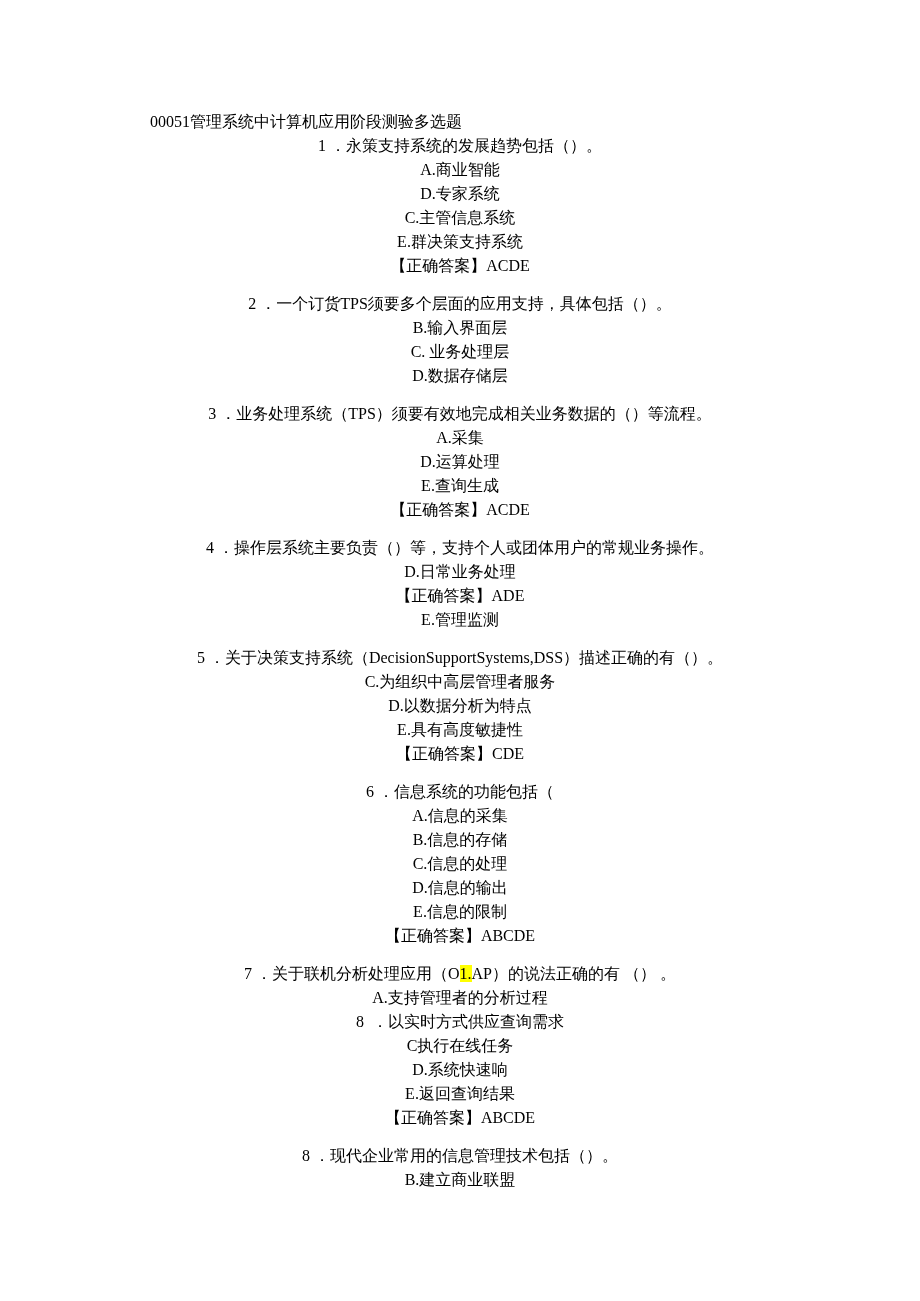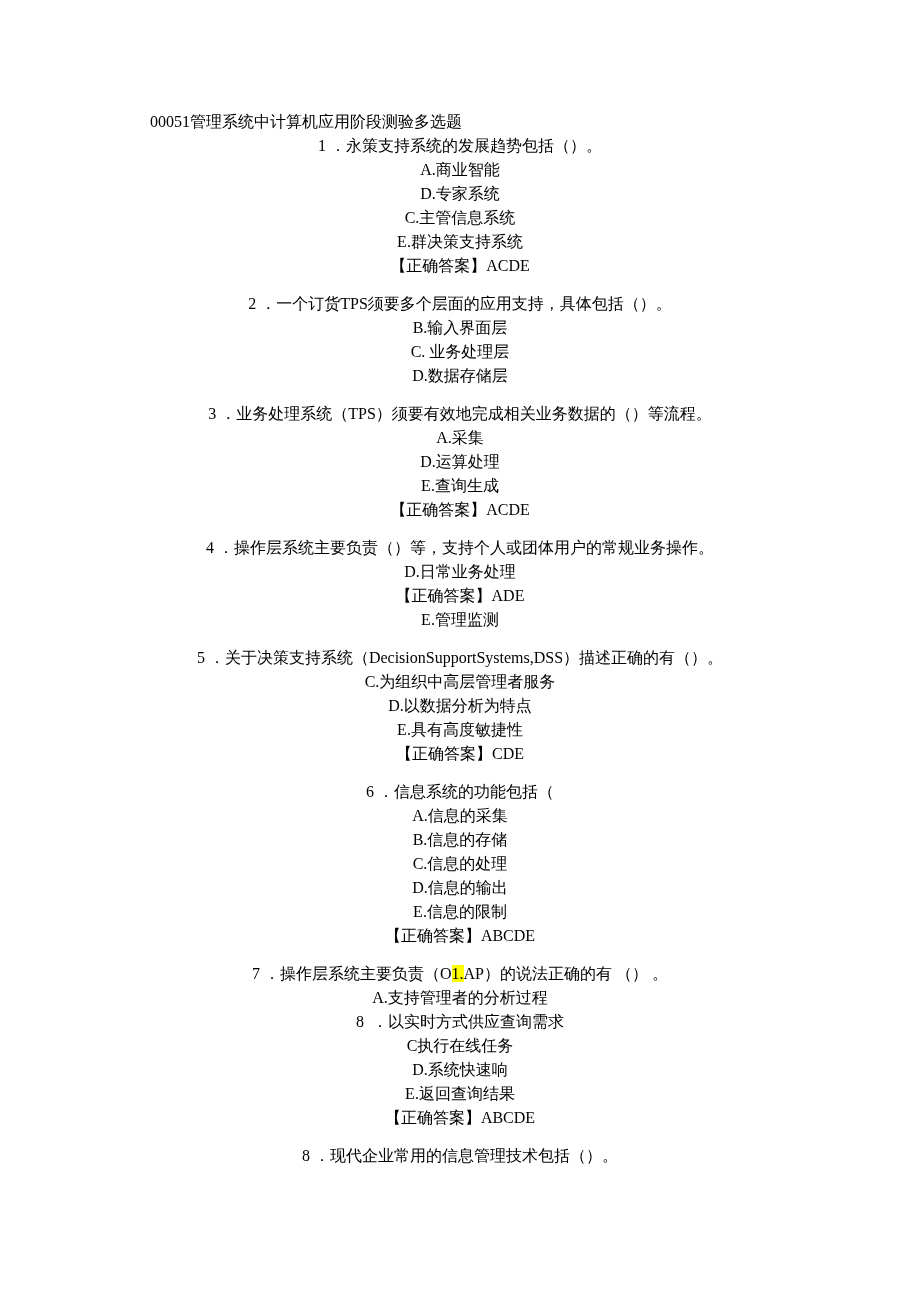--- a/index.html
+++ b/index.html
@@ -73,25 +73,26 @@
       <div class="question-block">
         <div class="line"><span>6</span><span> ．信息系统的功能包括（</span></div>
         <div class="line">A.信息的采集</div>
         <div class="line">B.信息的存储</div>
         <div class="line">C.信息的处理</div>
         <div class="line">D.信息的输出</div>
         <div class="line">E.信息的限制</div>
         <div class="line">【正确答案】ABCDE</div>
       </div>
       <div class="question-block">
-        <div class="line"><span>7</span><span> ．操作层系统主要负责（O</span><span class="hl">1.</span><span>AP）的说法正确的有 （） 。</span></div>
+        <div class="line"><span>7</span><span> ．关于联机分析处理应用（O</span><span class="hl">1.</span><span>AP）的说法正确的有 （） 。</span></div>
         <div class="line">A.支持管理者的分析过程</div>
         <div class="line">8  ．以实时方式供应查询需求</div>
         <div class="line">C执行在线任务</div>
         <div class="line">D.系统快速响</div>
         <div class="line">E.返回查询结果</div>
         <div class="line">【正确答案】ABCDE</div>
       </div>
       <div class="question-block">
         <div class="line"><span>8</span><span> ．现代企业常用的信息管理技术包括（）。</span></div>
+        <div class="line">B.建立商业联盟</div>
       </div>
     </div>
 </div>
 
 </body></html>

